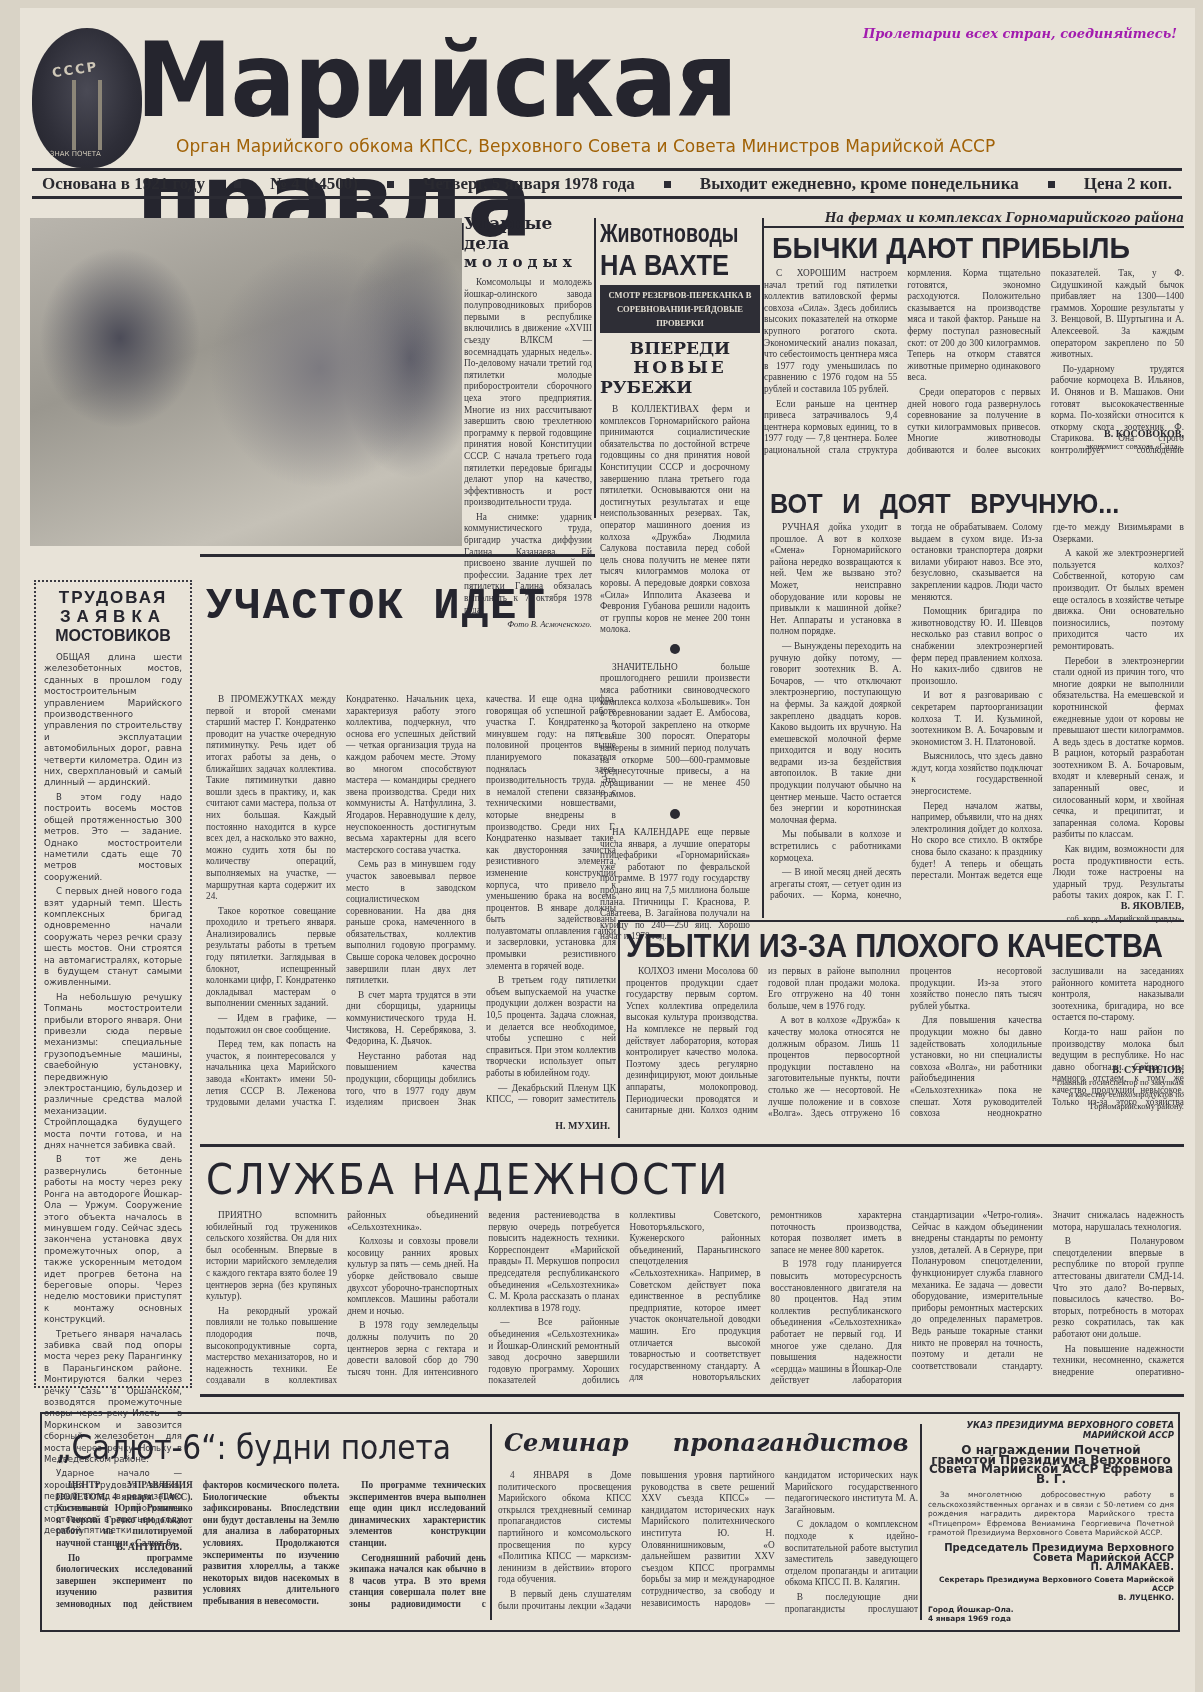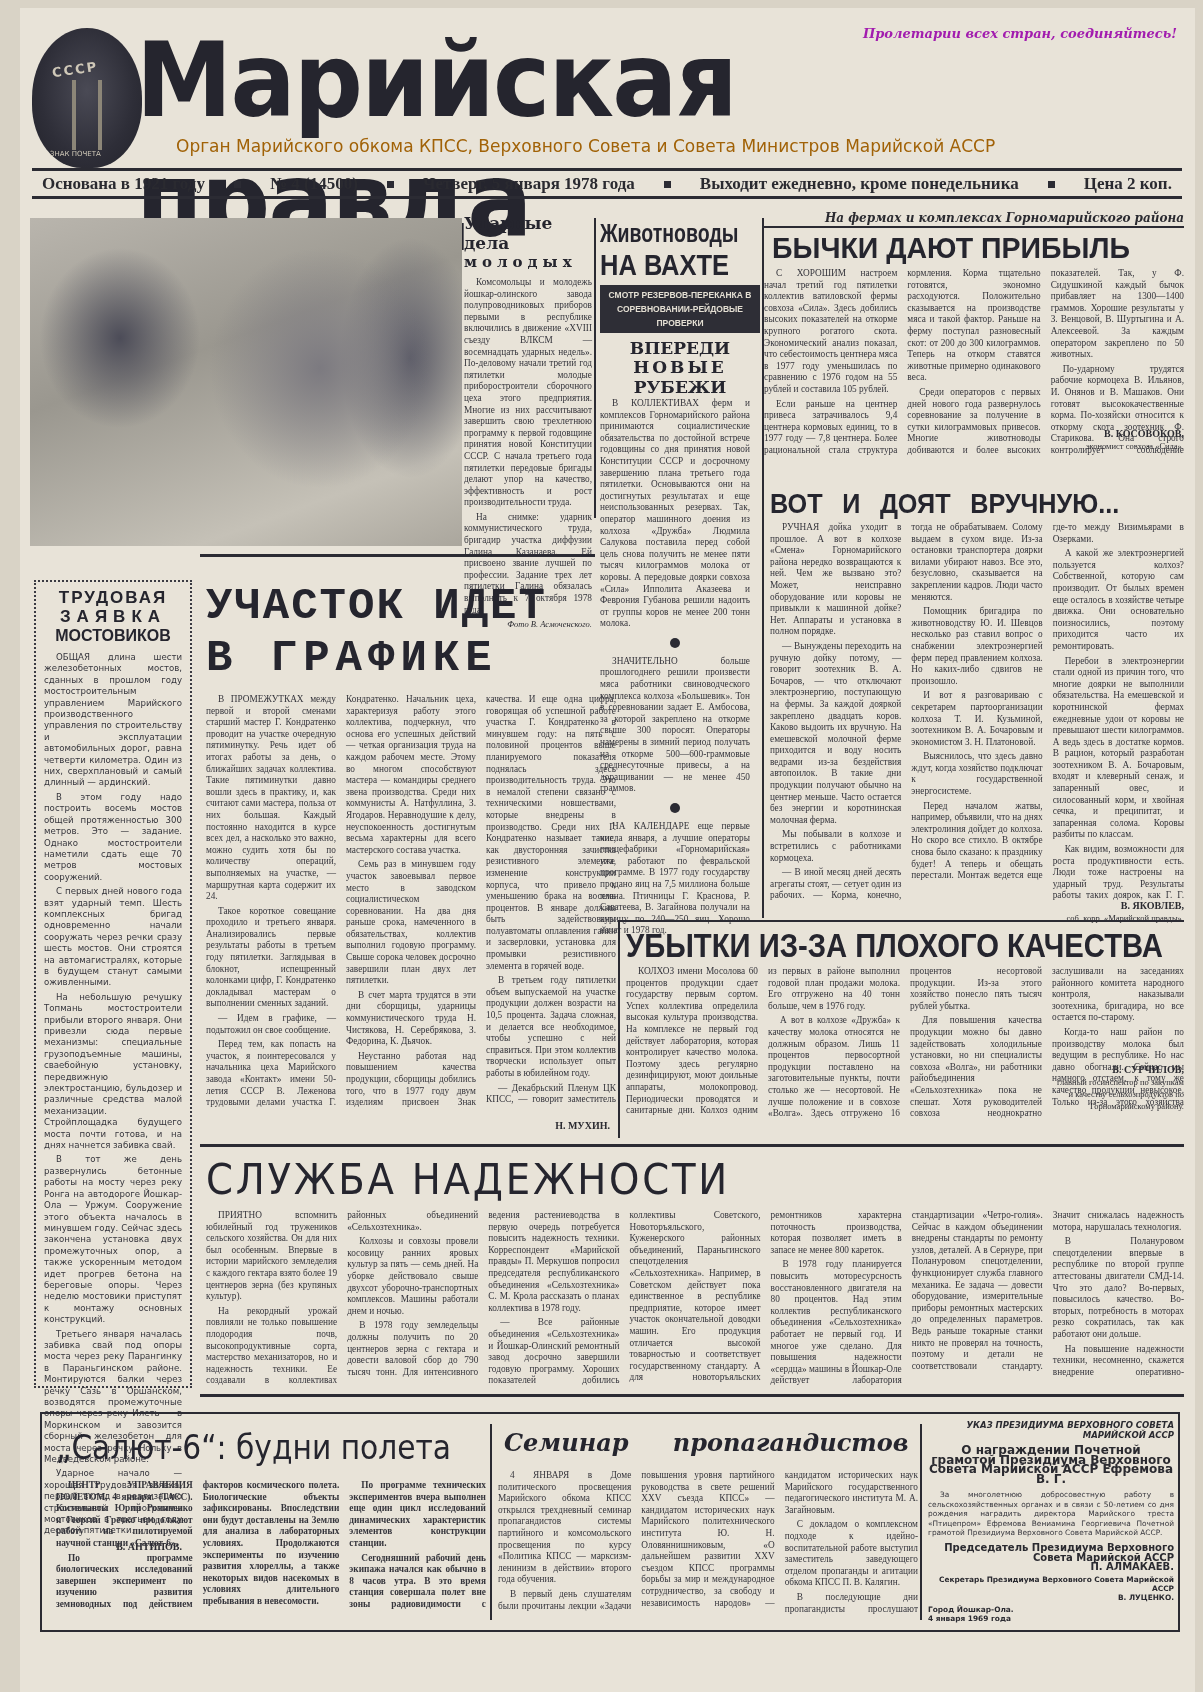--- a/index.html
+++ b/index.html
@@ -28,21 +28,21 @@
       radial-gradient(ellipse 110px 120px at 290px 150px, #7c7a80 0%, rgba(120,118,120,0) 100%),
       radial-gradient(ellipse 70px 120px at 380px 140px, #5a5a66 0%, rgba(90,90,100,0) 100%),
       linear-gradient(160deg, #b9b5ad 0%, #9a978f 40%, #c5c1b7 80%, #aaa69d 100%); }
   .caption-byline { font-family: "Liberation Serif", serif; font-size: 8.5px; text-align: right; font-style: italic; }
 
   .h-bold-condensed { font-family: "Liberation Sans", sans-serif; font-weight: bold; color: #25252e; transform-origin: left top; }
   .h-slab { font-family: "DejaVu Serif", serif; font-weight: bold; color: #25252e; }
   .byline { font-family: "Liberation Serif", serif; font-weight: bold; font-size: 10px; text-align: right; line-height: 12px; }
   .byline small { font-weight: normal; font-size: 8.5px; display: block; }
 
-  .blackbox { background: #2e2e36; color: #e4dfd3; font-family: Liberation Sans, sans-serif; font-weight: bold; font-size: 8.5px; line-height: 14px; text-align: center; padding: 3px 2px; }
+  .blackbox { background: #2e2e36; color: #e4dfd3; font-family: Liberation Serif, serif; font-weight: bold; font-size: 8.5px; line-height: 14px; text-align: center; padding: 3px 2px; }
   .dotbox { border: 2px dotted #3a3a42; }
   .bullet { width: 10px; height: 10px; border-radius: 50%; background: #2b2b33; margin: 8px auto; }
   .frame { border: 2px solid #2b2b33; }
 </style>
 </head>
 <body>
 
 <div class="page">
 
   <div class="abs emblem">
@@ -79,21 +79,21 @@
     <div class="caption-byline">Фото В. Асмоченского.</div>
   </div>
   <div class="vrule" style="left:574px; top:210px; height:300px;"></div>
 
   <div class="abs" style="left:580px; top:210px; width:160px;">
     <div class="h-bold-condensed" style="font-size:25px; line-height:30px; transform:scaleX(0.78);">Животноводы</div>
     <div class="h-bold-condensed" style="font-size:30px; line-height:34px; transform:scaleX(0.85); text-transform:uppercase;">на вахте</div>
     <div class="blackbox" style="margin:3px 0 6px 0; text-transform:uppercase;">Смотр резервов-переканка в соревновании-рейдовые проверки</div>
     <div class="h-slab" style="font-size:17px; line-height:19px; text-align:center; text-transform:uppercase;">Впереди</div>
     <div class="h-slab" style="font-size:17px; line-height:19px; text-align:center; letter-spacing:3px; text-transform:uppercase;">новые</div>
-    <div class="h-slab" style="font-size:17px; line-height:21px; text-align:center; text-transform:uppercase; ">рубежи</div>
+    <div class="h-slab" style="font-size:17px; line-height:21px; text-transform:uppercase; margin-bottom:6px;">рубежи</div>
     <div class="col-text" style="width:150px;">
       <p>В КОЛЛЕКТИВАХ ферм и комплексов Горномарийского района принимаются социалистические обязательства по достойной встрече годовщины со дня принятия новой Конституции СССР и досрочному завершению плана третьего года пятилетки. Основываются они на достигнутых результатах и еще неиспользованных резервах. Так, оператор машинного доения из колхоза «Дружба» Людмила Салукова поставила перед собой цель снова получить не менее пяти тысяч килограммов молока от коровы. А передовые доярки совхоза «Сила» Ипполита Аказеева и Феврония Губанова решили надоить от группы коров не менее 200 тонн молока.</p>
       <div class="bullet"></div>
       <p>ЗНАЧИТЕЛЬНО больше прошлогоднего решили произвести мяса работники свиноводческого комплекса колхоза «Большевик». Тон в соревновании задает Е. Амбосова, за которой закреплено на откорме свыше 300 поросят. Операторы намерены в зимний период получать на откорме 500—600-граммовые среднесуточные привесы, а на доращивании — не менее 450 граммов.</p>
       <div class="bullet"></div>
       <p>НА КАЛЕНДАРЕ еще первые числа января, а лучшие операторы птицефабрики «Горномарийская» уже работают по февральской программе. В 1977 году государству продано яиц на 7,5 миллиона больше плана. Птичницы Г. Краснова, Р. Саватеева, В. Загайнова получали на курицу по 240—250 яиц. Хорошо начат и 1978 год.</p>
     </div>
   </div>
   <div class="vrule" style="left:742px; top:210px; height:700px;"></div>
 
@@ -148,21 +148,20 @@
       <p>На небольшую речушку Топмань мостостроители прибыли второго января. Они привезли сюда первые механизмы: специальные грузоподъемные машины, сваебойную установку, передвижную электростанцию, бульдозер и различные средства малой механизации. Стройплощадка будущего моста почти готова, и на днях начнется забивка свай.</p>
       <p>В тот же день развернулись бетонные работы на мосту через реку Ронга на автодороге Йошкар-Ола — Уржум. Сооружение этого объекта началось в минувшем году. Сейчас здесь закончена установка двух промежуточных опор, а также ускоренным методом идет прогрев бетона на береговые опоры. Через неделю мостовики приступят к монтажу основных конструкций.</p>
       <p>Третьего января началась забивка свай под опоры моста через реку Парангинку в Параньгинском районе. Монтируются балки через речку Сазь в Оршанском, возводятся промежуточные опоры через реку Илеть — в Моркинском и завозится сборный железобетон для моста через речку Нольку в Медведевском районе.</p>
       <p>Ударное начало — хорошая трудовая заявка, первый вклад в реализацию строительной программы мостовиков в третьем году десятой пятилетки.</p>
     </div>
     <div class="byline" style="margin-top:4px;">В. АНТИПОВ.</div>
   </div>
 
   <div class="abs" style="left:186px; top:572px; width:410px;">
     <div class="h-slab" style="font-size:44px; line-height:52px; letter-spacing:2px; text-transform:uppercase; font-family:'Liberation Mono',monospace;">Участок идет</div>
-    <div class="h-slab" style="font-size:44px; line-height:52px; letter-spacing:6px; text-transform:uppercase; font-family:'Liberation Mono',monospace;">в графике</div>
   </div>
   <div class="abs col-text" style="left:186px; top:686px; width:410px; column-count:3; column-gap:10px; height:420px; overflow:hidden;">
     <p>В ПРОМЕЖУТКАХ между первой и второй сменами старший мастер Г. Кондратенко проводит на участке очередную пятиминутку. Речь идет об итогах работы за день, о ближайших задачах коллектива. Такие пятиминутки давно вошли здесь в практику, и, как считают сами мастера, польза от них большая. Каждый постоянно находится в курсе всех дел, а насколько это важно, можно судить хотя бы по количеству операций, выполняемых на участке, — маршрутная карта содержит их 24.</p>
     <p>Такое короткое совещание проходило и третьего января. Анализировались первые результаты работы в третьем году пятилетки. Заглядывая в блокнот, испещренный колонками цифр, Г. Кондратенко докладывал мастерам о выполнении сменных заданий.</p>
     <p>— Идем в графике, — подытожил он свое сообщение.</p>
     <p>Перед тем, как попасть на участок, я поинтересовался у начальника цеха Марийского завода «Контакт» имени 50-летия СССР В. Леженова трудовыми делами участка Г. Кондратенко. Начальник цеха, характеризуя работу этого коллектива, подчеркнул, что основа его успешных действий — четкая организация труда на каждом рабочем месте. Этому во многом способствуют мастера — командиры среднего звена производства. Среди них коммунисты А. Натфуллина, З. Ягодаров. Неравнодушие к делу, неуспокоенность достигнутым весьма характерны для всего мастерского состава участка.</p>
     <p>Семь раз в минувшем году участок завоевывал первое место в заводском социалистическом соревновании. На два дня раньше срока, намеченного в обязательствах, коллектив выполнил годовую программу. Свыше сорока человек досрочно завершили план двух лет пятилетки.</p>
     <p>В счет марта трудятся в эти дни сборщицы, ударницы коммунистического труда Н. Чистякова, Н. Серебрякова, З. Федорина, К. Дьячок.</p>
     <p>Неустанно работая над повышением качества продукции, сборщицы добились того, что в 1977 году двум изделиям присвоен Знак качества. И еще одна цифра, говорящая об успешной работе участка Г. Кондратенко в минувшем году: на пять с половиной процентов выше планируемого показателя поднялась здесь производительность труда. Это в немалой степени связано с техническими новшествами, которые внедрены в производство. Среди них Г. Кондратенко называет такие, как двусторонняя зачистка резистивного элемента, изменение конструкции корпуса, что привело к уменьшению брака на восемь процентов. В январе должны быть задействованы полуавтоматы оплавления гайки и засверловки, установка для промывки резистивного элемента в горячей воде.</p>
     <p>В третьем году пятилетки объем выпускаемой на участке продукции должен возрасти на 10,5 процента. Задача сложная, и делается все необходимое, чтобы успешно с ней справиться. При этом коллектив творчески использует опыт работы в юбилейном году.</p>

